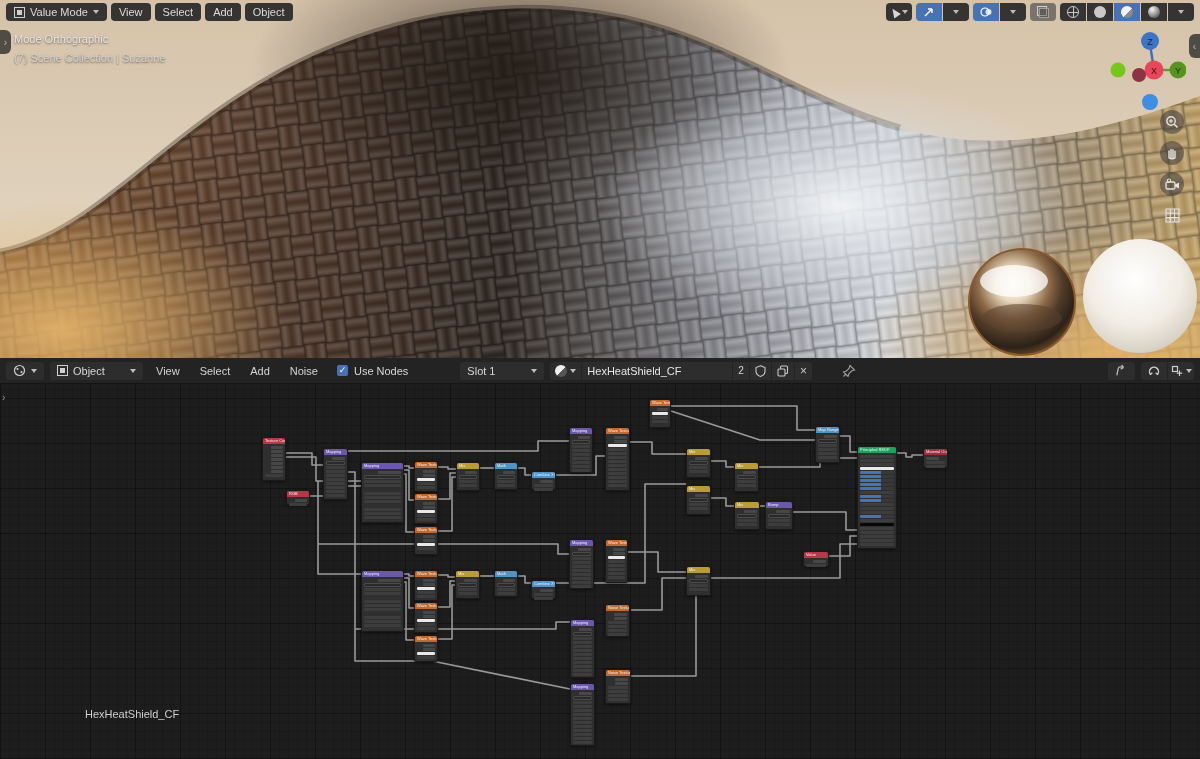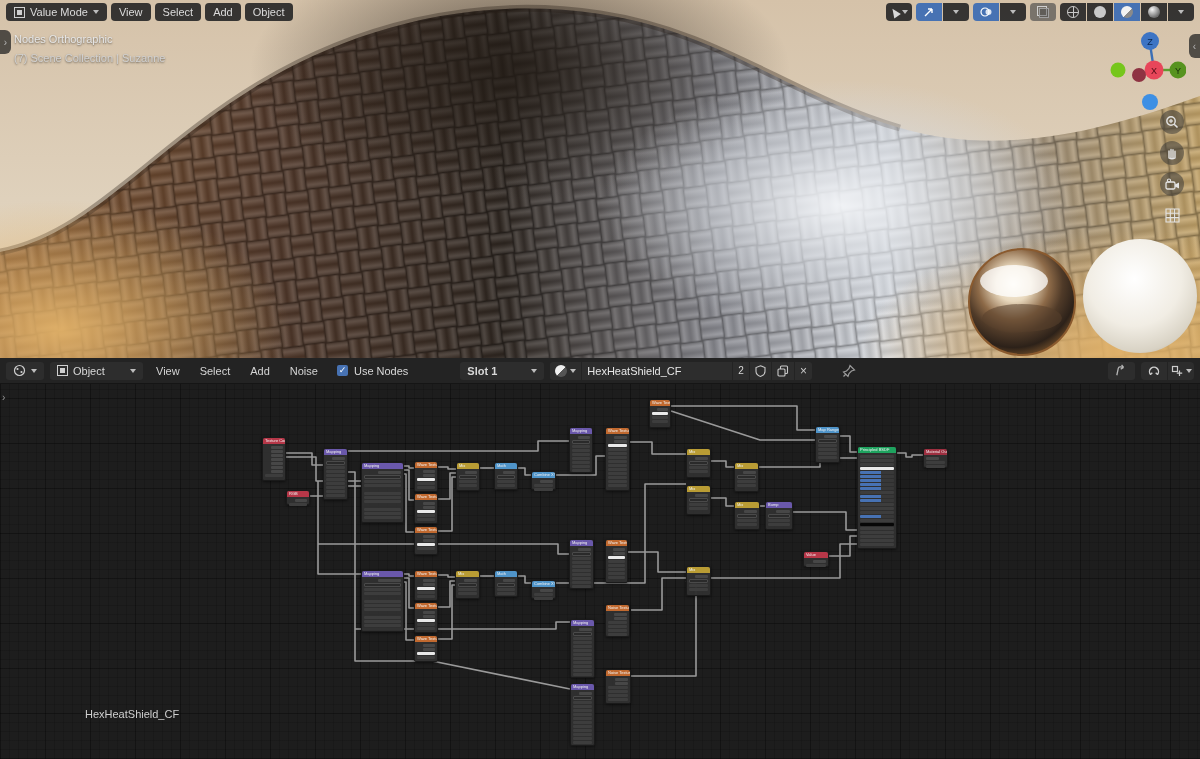--- a/index.html
+++ b/index.html
@@ -49,21 +49,21 @@
   .edge-tab.left { left:0; top:30px; border-radius:0 6px 6px 0; }
   .edge-tab.right { right:0; top:34px; border-radius:6px 0 0 6px; }
 
   
   .shader-header { position:absolute; left:0; top:358px; width:1200px; height:26px; background:#232323;
     border-bottom:1px solid #151515; display:flex; align-items:center; padding:0 6px; gap:6px; color:#d8d8d8; font-size:11px; }
   .sh-menu { padding:0 7px; color:#d4d4d4; }
   .sh-btn { height:18px; display:flex; align-items:center; gap:5px; background:#2d2d2d; border-radius:3px; padding:0 7px; }
   .checkbox { width:11px; height:11px; background:#4772b3; border-radius:2px; color:#fff; font-size:9px;
     display:flex; align-items:center; justify-content:center; line-height:1; }
-  .slot-select { width:84px; justify-content:space-between;font-weight:bold; }
+  .slot-select { width:84px; justify-content:space-between; }
   .mat-widget { display:flex; align-items:center; gap:1px; }
   .mat-widget .part { height:18px; background:#2d2d2d; display:flex; align-items:center; padding:0 5px; gap:3px; }
   .mat-widget .part.first { border-radius:3px 0 0 3px; }
   .mat-widget .part.last { border-radius:0 3px 3px 0; }
   .name-field { width:150px; background:#1c1c1c; color:#e6e6e6; }
   .users-btn { background:#3f3f3f; font-size:10px; }
   .mat-sphere { width:12px; height:12px; border-radius:50%; background:linear-gradient(135deg,#f0f0f0 50%, #555 51%); }
 
   
   .node-editor { position:absolute; left:0; top:384px; width:1200px; height:375px; background-color:#1d1d1d;
@@ -240,21 +240,21 @@
         <div class="tbtn">
             <span class="sphere rend"></span>
           </div>
         <div class="tbtn">
             <span class="chev"></span>
           </div>
       </div>
     </div>
 
     <div class="vp-overlay">
-      <div>Nodes Orthographic</div>
+      <div>Mode Orthographic</div>
       <div class="l2">(7) Scene Collection | Suzanne</div>
     </div>
 
     <div class="gizmo">
       <svg width="84" height="90" viewBox="0 0 84 90">
         <line x1="48" y1="18" x2="52" y2="44" stroke="#3b6fb5" stroke-width="2.4"></line>
         <line x1="52" y1="44" x2="76" y2="44" stroke="#5a9e2f" stroke-width="2.4"></line>
         <circle cx="48" cy="15" r="9" fill="#3d74c4"></circle>
         <text x="48" y="19" font-size="9" fill="#06244d" text-anchor="middle" font-family="Liberation Sans, sans-serif">Z</text>
         <circle cx="52" cy="44" r="9.5" fill="#e8465a"></circle>

